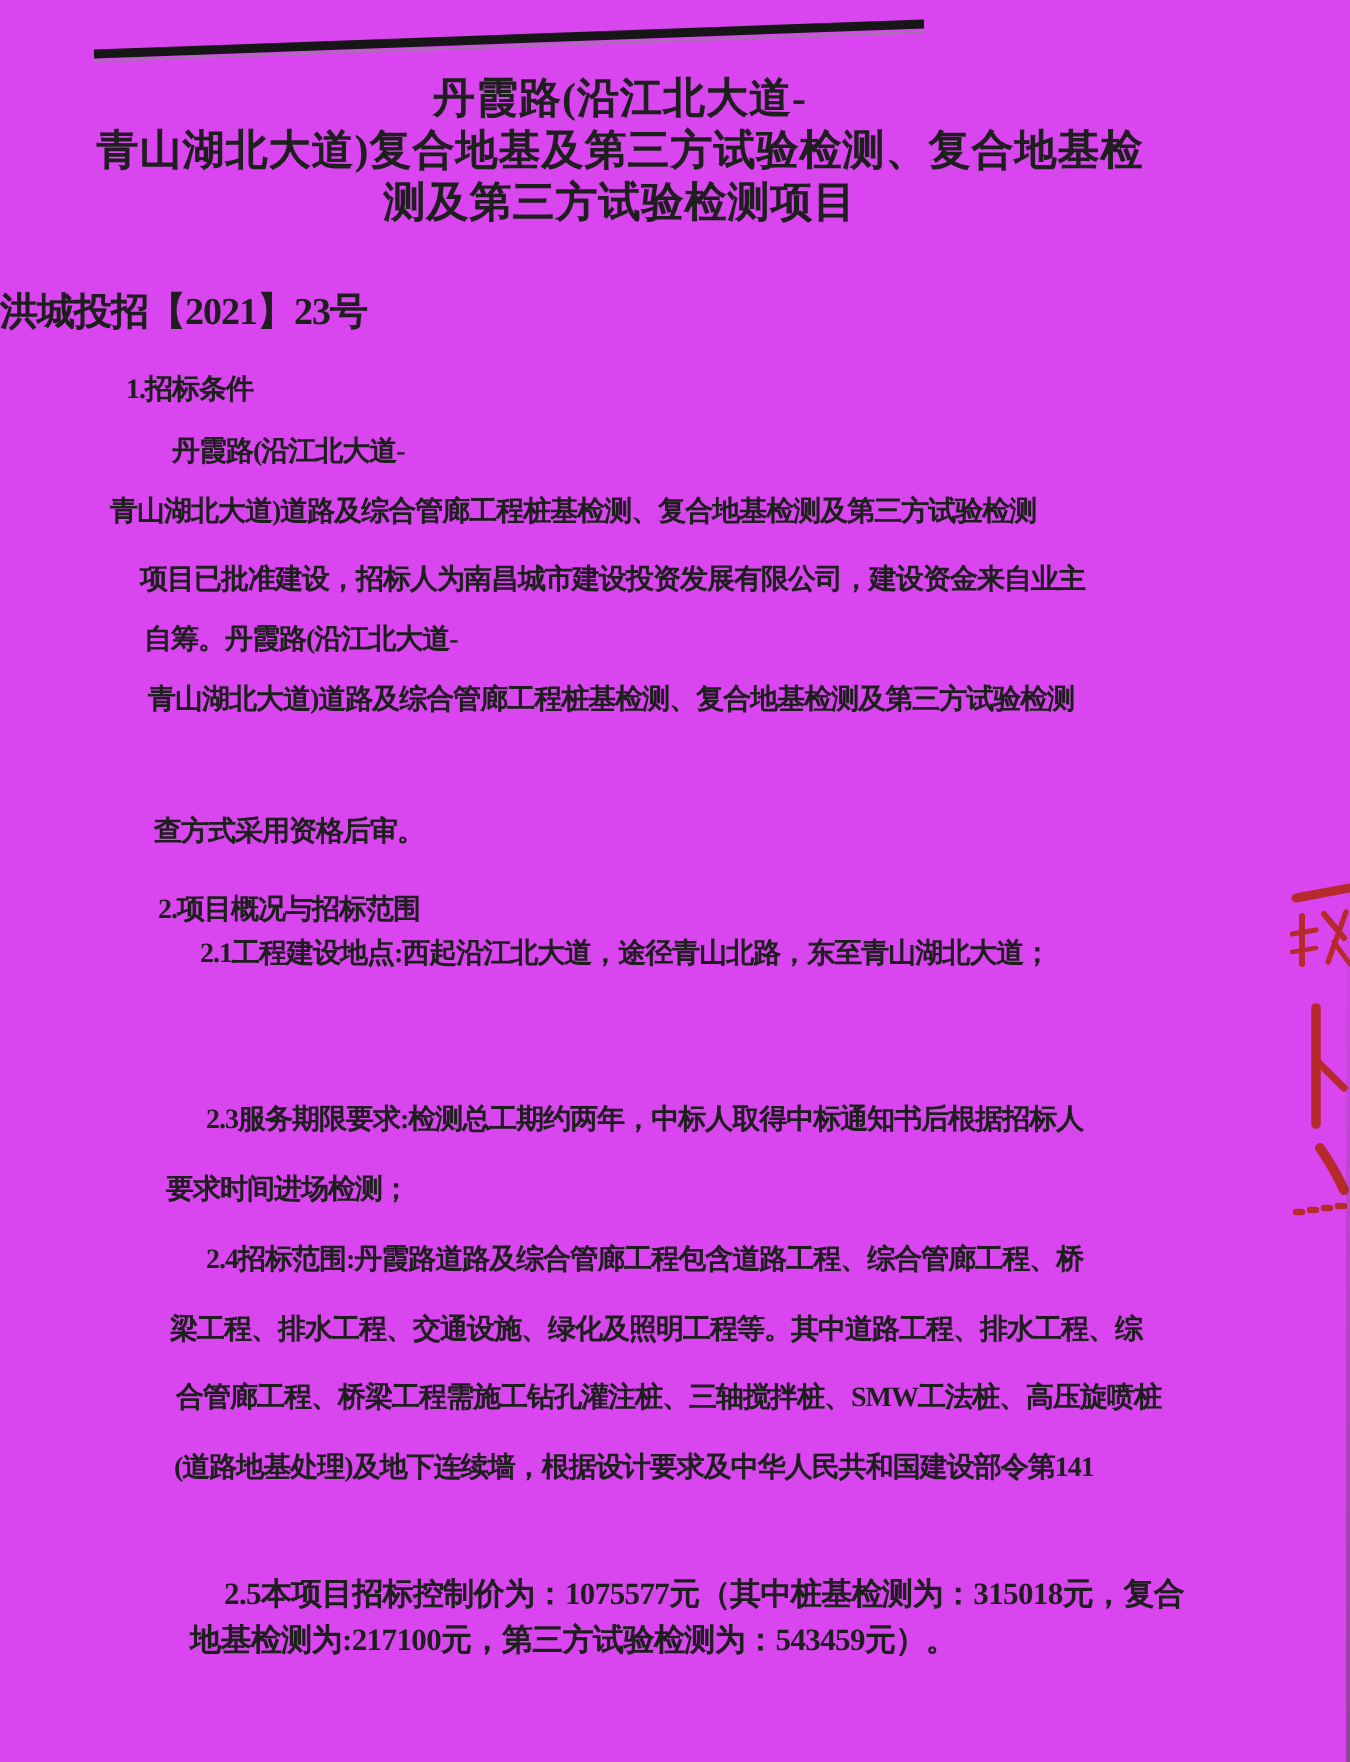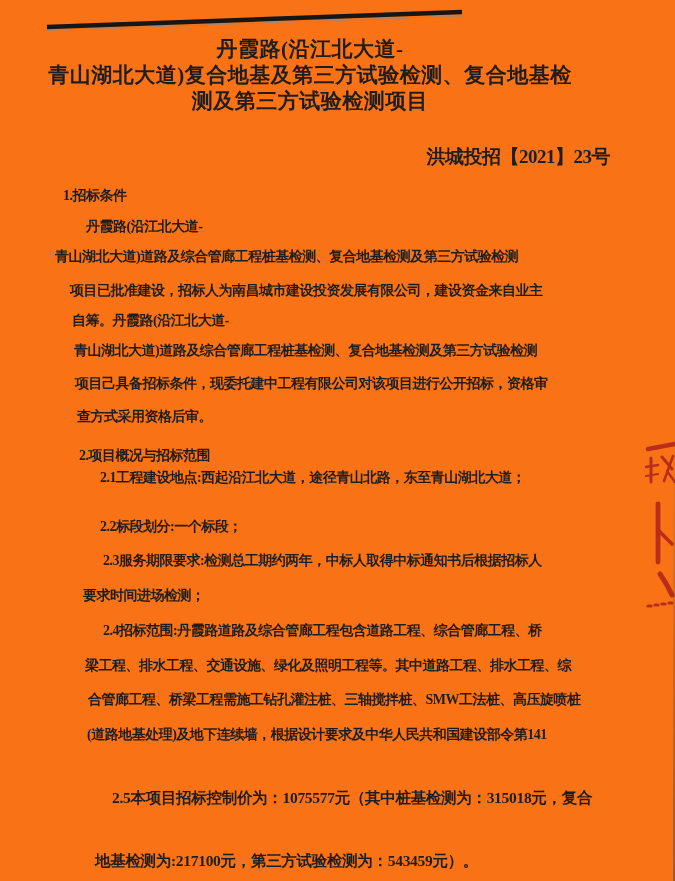--- a/index.html
+++ b/index.html
@@ -4,21 +4,21 @@
 <style>
   html,body{margin:0;padding:0;}
   body{
     width:675px;height:881px;
     background:#e9e9e9;
     font-family:"Liberation Serif","DejaVu Serif",serif;
   }
   .page{
     position:relative;
     width:675px;height:881px;
-    background:#f97316;
+    background:#d946ef;
     overflow:hidden;
     color:#1e1e1e;
   }
   .line{
     position:absolute;
     white-space:nowrap;
     font-size:14px;
     line-height:23px;
     font-weight:600;
     letter-spacing:-0.5px;
@@ -26,21 +26,21 @@
   }
   .title{
     left:0;width:620px;
     text-align:center;
     font-size:21px;
     font-weight:700;
     letter-spacing:0.5px;
   }
   .docnum{
     left:0;width:610px;
-    text-align:right;
+    text-align:left;
     font-size:19px;
     font-weight:700;
   }
   .heading{
     font-weight:700;
   }
   .price{
     font-size:15.5px;
     line-height:21px;
     letter-spacing:-0.3px;
@@ -73,35 +73,33 @@
   <div class="line title" style="top:64px">青山湖北大道)复合地基及第三方试验检测、复合地基检</div>
   <div class="line title" style="top:90px">测及第三方试验检测项目</div>
   <div class="line docnum" style="top:145px">洪城投招【2021】23号</div>
 
   <div class="line heading" style="top:184px;left:63px">1.招标条件</div>
   <div class="line" style="top:215px;left:86px">丹霞路(沿江北大道-</div>
   <div class="line" style="top:245px;left:55px">青山湖北大道)道路及综合管廊工程桩基检测、复合地基检测及第三方试验检测</div>
   <div class="line" style="top:279px;left:70px">项目已批准建设，招标人为南昌城市建设投资发展有限公司，建设资金来自业主</div>
   <div class="line" style="top:309px;left:72px">自筹。丹霞路(沿江北大道-</div>
   <div class="line" style="top:339px;left:74px">青山湖北大道)道路及综合管廊工程桩基检测、复合地基检测及第三方试验检测</div>
-  <div class="line" style="top:372px;left:75px">项目己具备招标条件，现委托建中工程有限公司对该项目进行公开招标，资格审</div>
   <div class="line" style="top:405px;left:77px">查方式采用资格后审。</div>
 
   <div class="line heading" style="top:444px;left:79px">2.项目概况与招标范围</div>
   <div class="line" style="top:466px;left:100px">2.1工程建设地点:西起沿江北大道，途径青山北路，东至青山湖北大道；</div>
-  <div class="line" style="top:515px;left:100px">2.2标段划分:一个标段；</div>
   <div class="line" style="top:549px;left:103px">2.3服务期限要求:检测总工期约两年，中标人取得中标通知书后根据招标人</div>
   <div class="line" style="top:584px;left:83px">要求时间进场检测；</div>
   <div class="line" style="top:619px;left:103px">2.4招标范围:丹霞路道路及综合管廊工程包含道路工程、综合管廊工程、桥</div>
   <div class="line" style="top:654px;left:85px">梁工程、排水工程、交通设施、绿化及照明工程等。其中道路工程、排水工程、综</div>
   <div class="line" style="top:688px;left:88px">合管廊工程、桥梁工程需施工钻孔灌注桩、三轴搅拌桩、SMW工法桩、高压旋喷桩</div>
   <div class="line" style="top:723px;left:87px">(道路地基处理)及地下连续墙，根据设计要求及中华人民共和国建设部令第141</div>
 
   <div class="line price" style="top:787px;left:112px">2.5本项目招标控制价为：1075577元（其中桩基检测为：315018元，复合</div>
-  <div class="line price" style="top:850px;left:95px">地基检测为:217100元，第三方试验检测为：543459元）。</div>
+  <div class="line price" style="top:810px;left:95px">地基检测为:217100元，第三方试验检测为：543459元）。</div>
 
   <svg class="stamp" width="30" height="185" viewBox="0 0 30 185">
     <g stroke="#b5281c" fill="none" stroke-linecap="round" opacity="0.92">
 
       <path d="M3,11 L30,6" stroke-width="4.5"></path>
 
       <path d="M6,20 L6,44" stroke-width="3"></path>
       <path d="M1,29 L13,27" stroke-width="2.6"></path>
       <path d="M1,38 L13,36" stroke-width="2.2"></path>
       <path d="M17,19 L27,31" stroke-width="3"></path>

